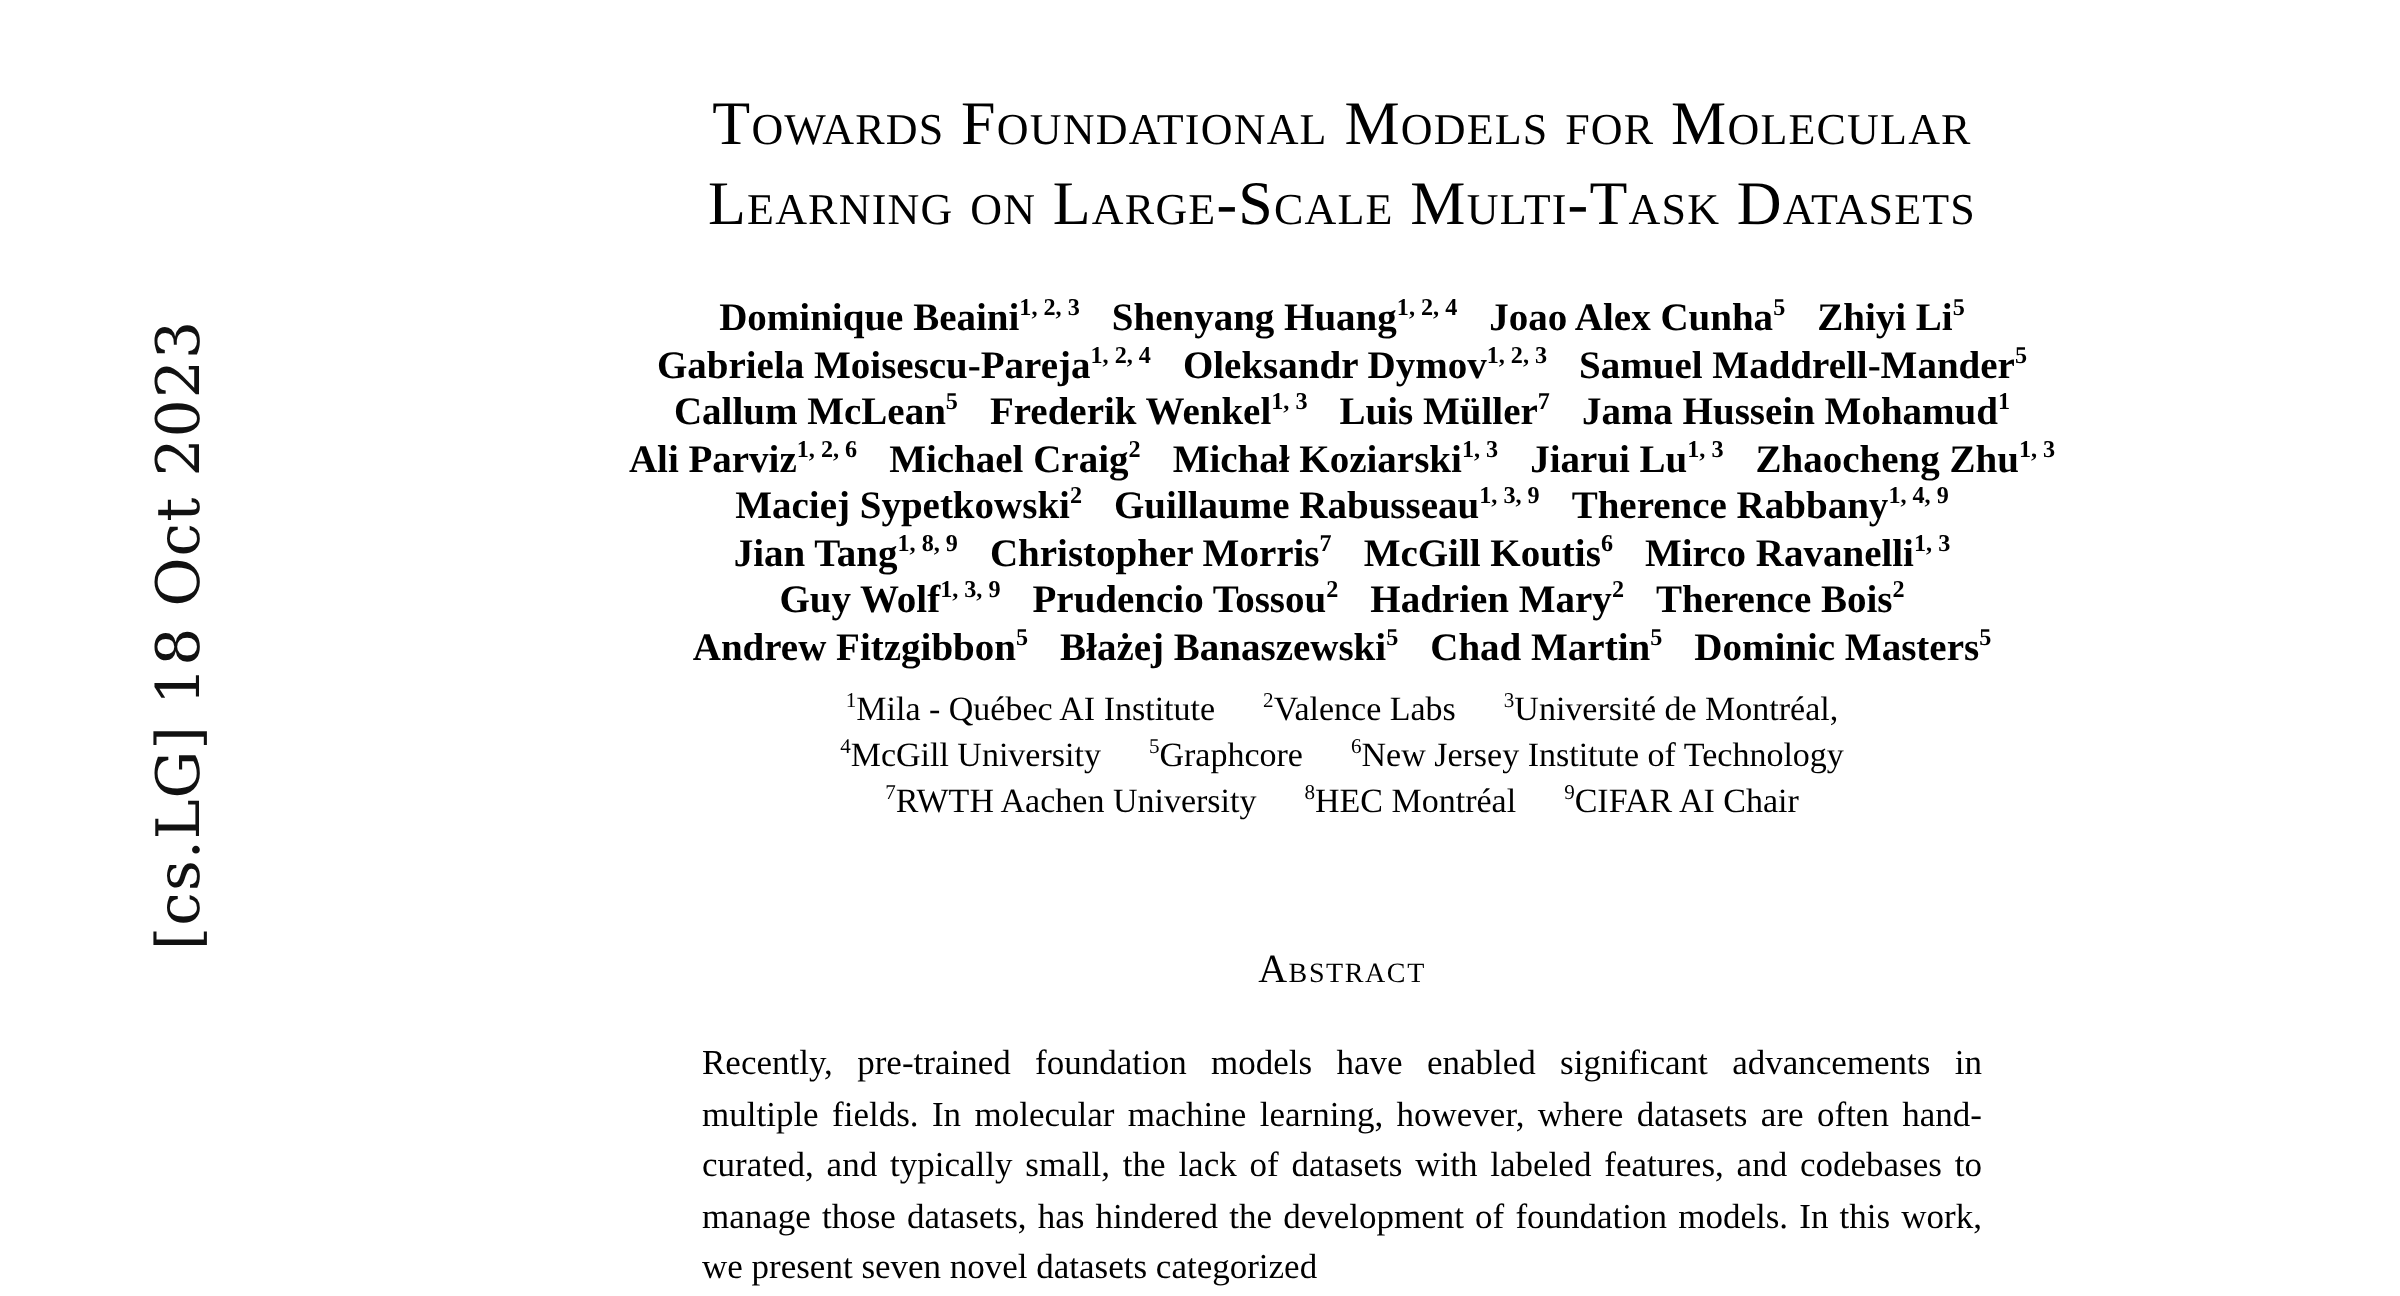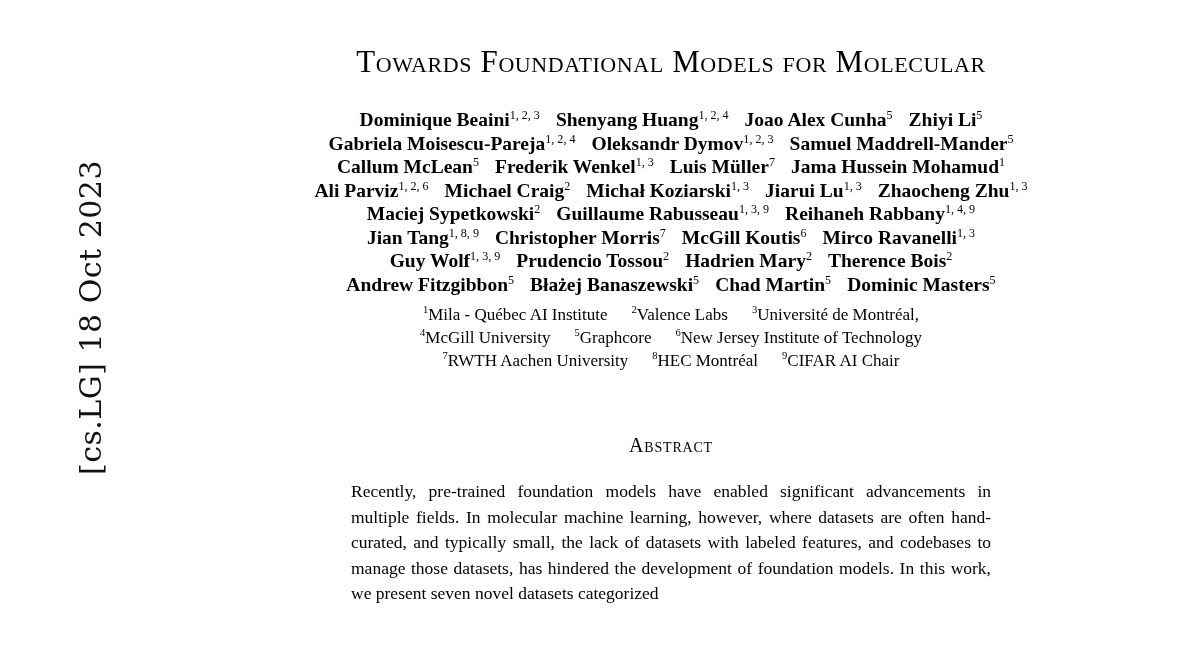--- a/index.html
+++ b/index.html
@@ -65,21 +65,21 @@
     font-size: 19.5px;
     font-weight: bold;
     line-height: 23.5px;
   }
   .authors .row {
     white-space: nowrap;
   }
   .authors .sp { display: inline-block; width: 16px; }
   sup {
     font-size: 0.62em;
-    font-weight: normal;
+    font-weight: bold;
     vertical-align: super;
     line-height: 0;
   }
 
   .affils {
     margin: 7px auto 15px auto;
     width: 880px;
     text-align: center;
     font-size: 17px;
     line-height: 23px;
@@ -109,28 +109,29 @@
 <body>
 
 <div class="arxiv-stamp">
   <div class="vert">[cs.LG]  18 Oct 2023</div>
 </div>
 
 <div class="page">
 
   <div class="title">
     <div>Towards Foundational Models for Molecular</div>
+    <div>Learning on Large-Scale Multi-Task Datasets</div>
   </div>
 
   <div class="authors" id="authors">
       <div class="row"><span>Dominique Beaini</span><sup>1, 2, 3</sup><span class="sp"></span><span>Shenyang Huang</span><sup>1, 2, 4</sup><span class="sp"></span><span>Joao Alex Cunha</span><sup>5</sup><span class="sp"></span><span>Zhiyi Li</span><sup>5</sup></div>
       <div class="row"><span>Gabriela Moisescu-Pareja</span><sup>1, 2, 4</sup><span class="sp"></span><span>Oleksandr Dymov</span><sup>1, 2, 3</sup><span class="sp"></span><span>Samuel Maddrell-Mander</span><sup>5</sup></div>
       <div class="row"><span>Callum McLean</span><sup>5</sup><span class="sp"></span><span>Frederik Wenkel</span><sup>1, 3</sup><span class="sp"></span><span>Luis Müller</span><sup>7</sup><span class="sp"></span><span>Jama Hussein Mohamud</span><sup>1</sup></div>
       <div class="row"><span>Ali Parviz</span><sup>1, 2, 6</sup><span class="sp"></span><span>Michael Craig</span><sup>2</sup><span class="sp"></span><span>Michał Koziarski</span><sup>1, 3</sup><span class="sp"></span><span>Jiarui Lu</span><sup>1, 3</sup><span class="sp"></span><span>Zhaocheng Zhu</span><sup>1, 3</sup></div>
-      <div class="row"><span>Maciej Sypetkowski</span><sup>2</sup><span class="sp"></span><span>Guillaume Rabusseau</span><sup>1, 3, 9</sup><span class="sp"></span><span>Reihaneh Rabbany</span><sup>1, 4, 9</sup></div>
+      <div class="row"><span>Maciej Sypetkowski</span><sup>2</sup><span class="sp"></span><span>Guillaume Rabusseau</span><sup>1, 3, 9</sup><span class="sp"></span><span>Therence Rabbany</span><sup>1, 4, 9</sup></div>
       <div class="row"><span>Jian Tang</span><sup>1, 8, 9</sup><span class="sp"></span><span>Christopher Morris</span><sup>7</sup><span class="sp"></span><span>McGill Koutis</span><sup>6</sup><span class="sp"></span><span>Mirco Ravanelli</span><sup>1, 3</sup></div>
       <div class="row"><span>Guy Wolf</span><sup>1, 3, 9</sup><span class="sp"></span><span>Prudencio Tossou</span><sup>2</sup><span class="sp"></span><span>Hadrien Mary</span><sup>2</sup><span class="sp"></span><span>Therence Bois</span><sup>2</sup></div>
       <div class="row"><span>Andrew Fitzgibbon</span><sup>5</sup><span class="sp"></span><span>Błażej Banaszewski</span><sup>5</sup><span class="sp"></span><span>Chad Martin</span><sup>5</sup><span class="sp"></span><span>Dominic Masters</span><sup>5</sup></div>
     </div>
 
   <div class="affils" id="affils">
       <div class="row"><sup>1</sup><span>Mila - Québec AI Institute</span><span class="gap"></span><sup>2</sup><span>Valence Labs</span><span class="gap"></span><sup>3</sup><span>Université de Montréal,</span></div>
       <div class="row"><sup>4</sup><span>McGill University</span><span class="gap"></span><sup>5</sup><span>Graphcore</span><span class="gap"></span><sup>6</sup><span>New Jersey Institute of Technology</span></div>
       <div class="row"><sup>7</sup><span>RWTH Aachen University</span><span class="gap"></span><sup>8</sup><span>HEC Montréal</span><span class="gap"></span><sup>9</sup><span>CIFAR AI Chair</span></div>
     </div>

